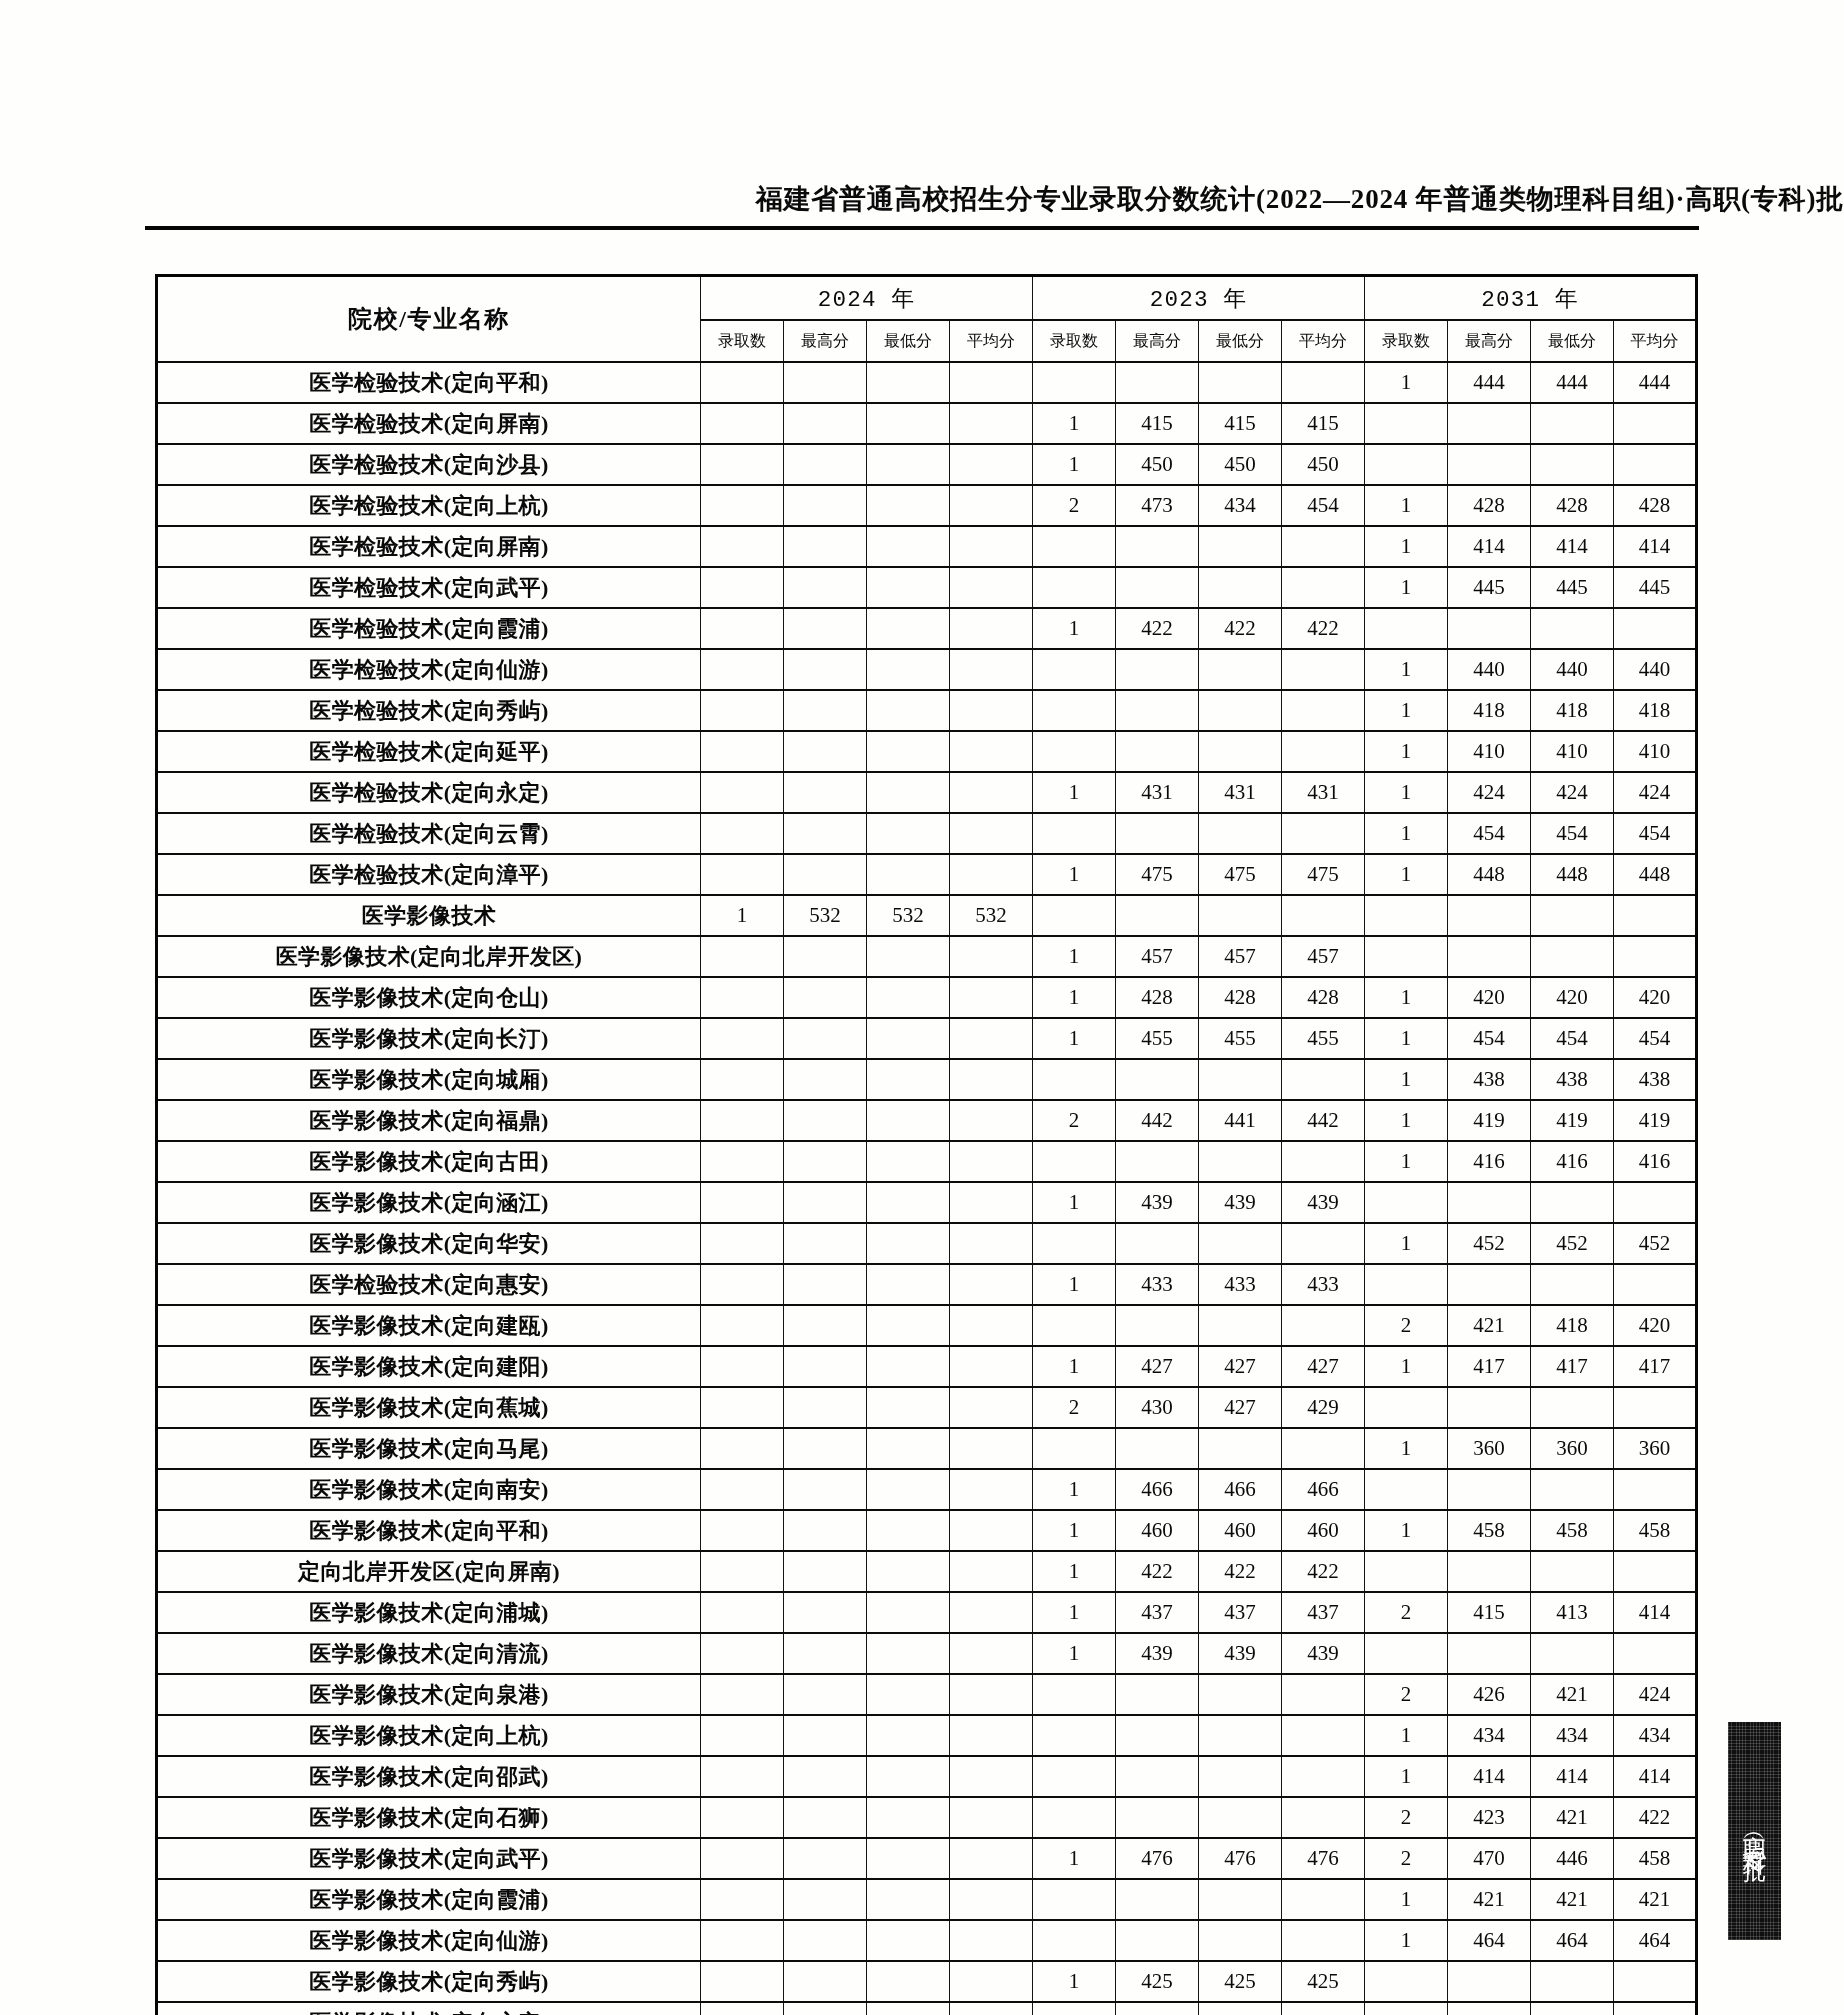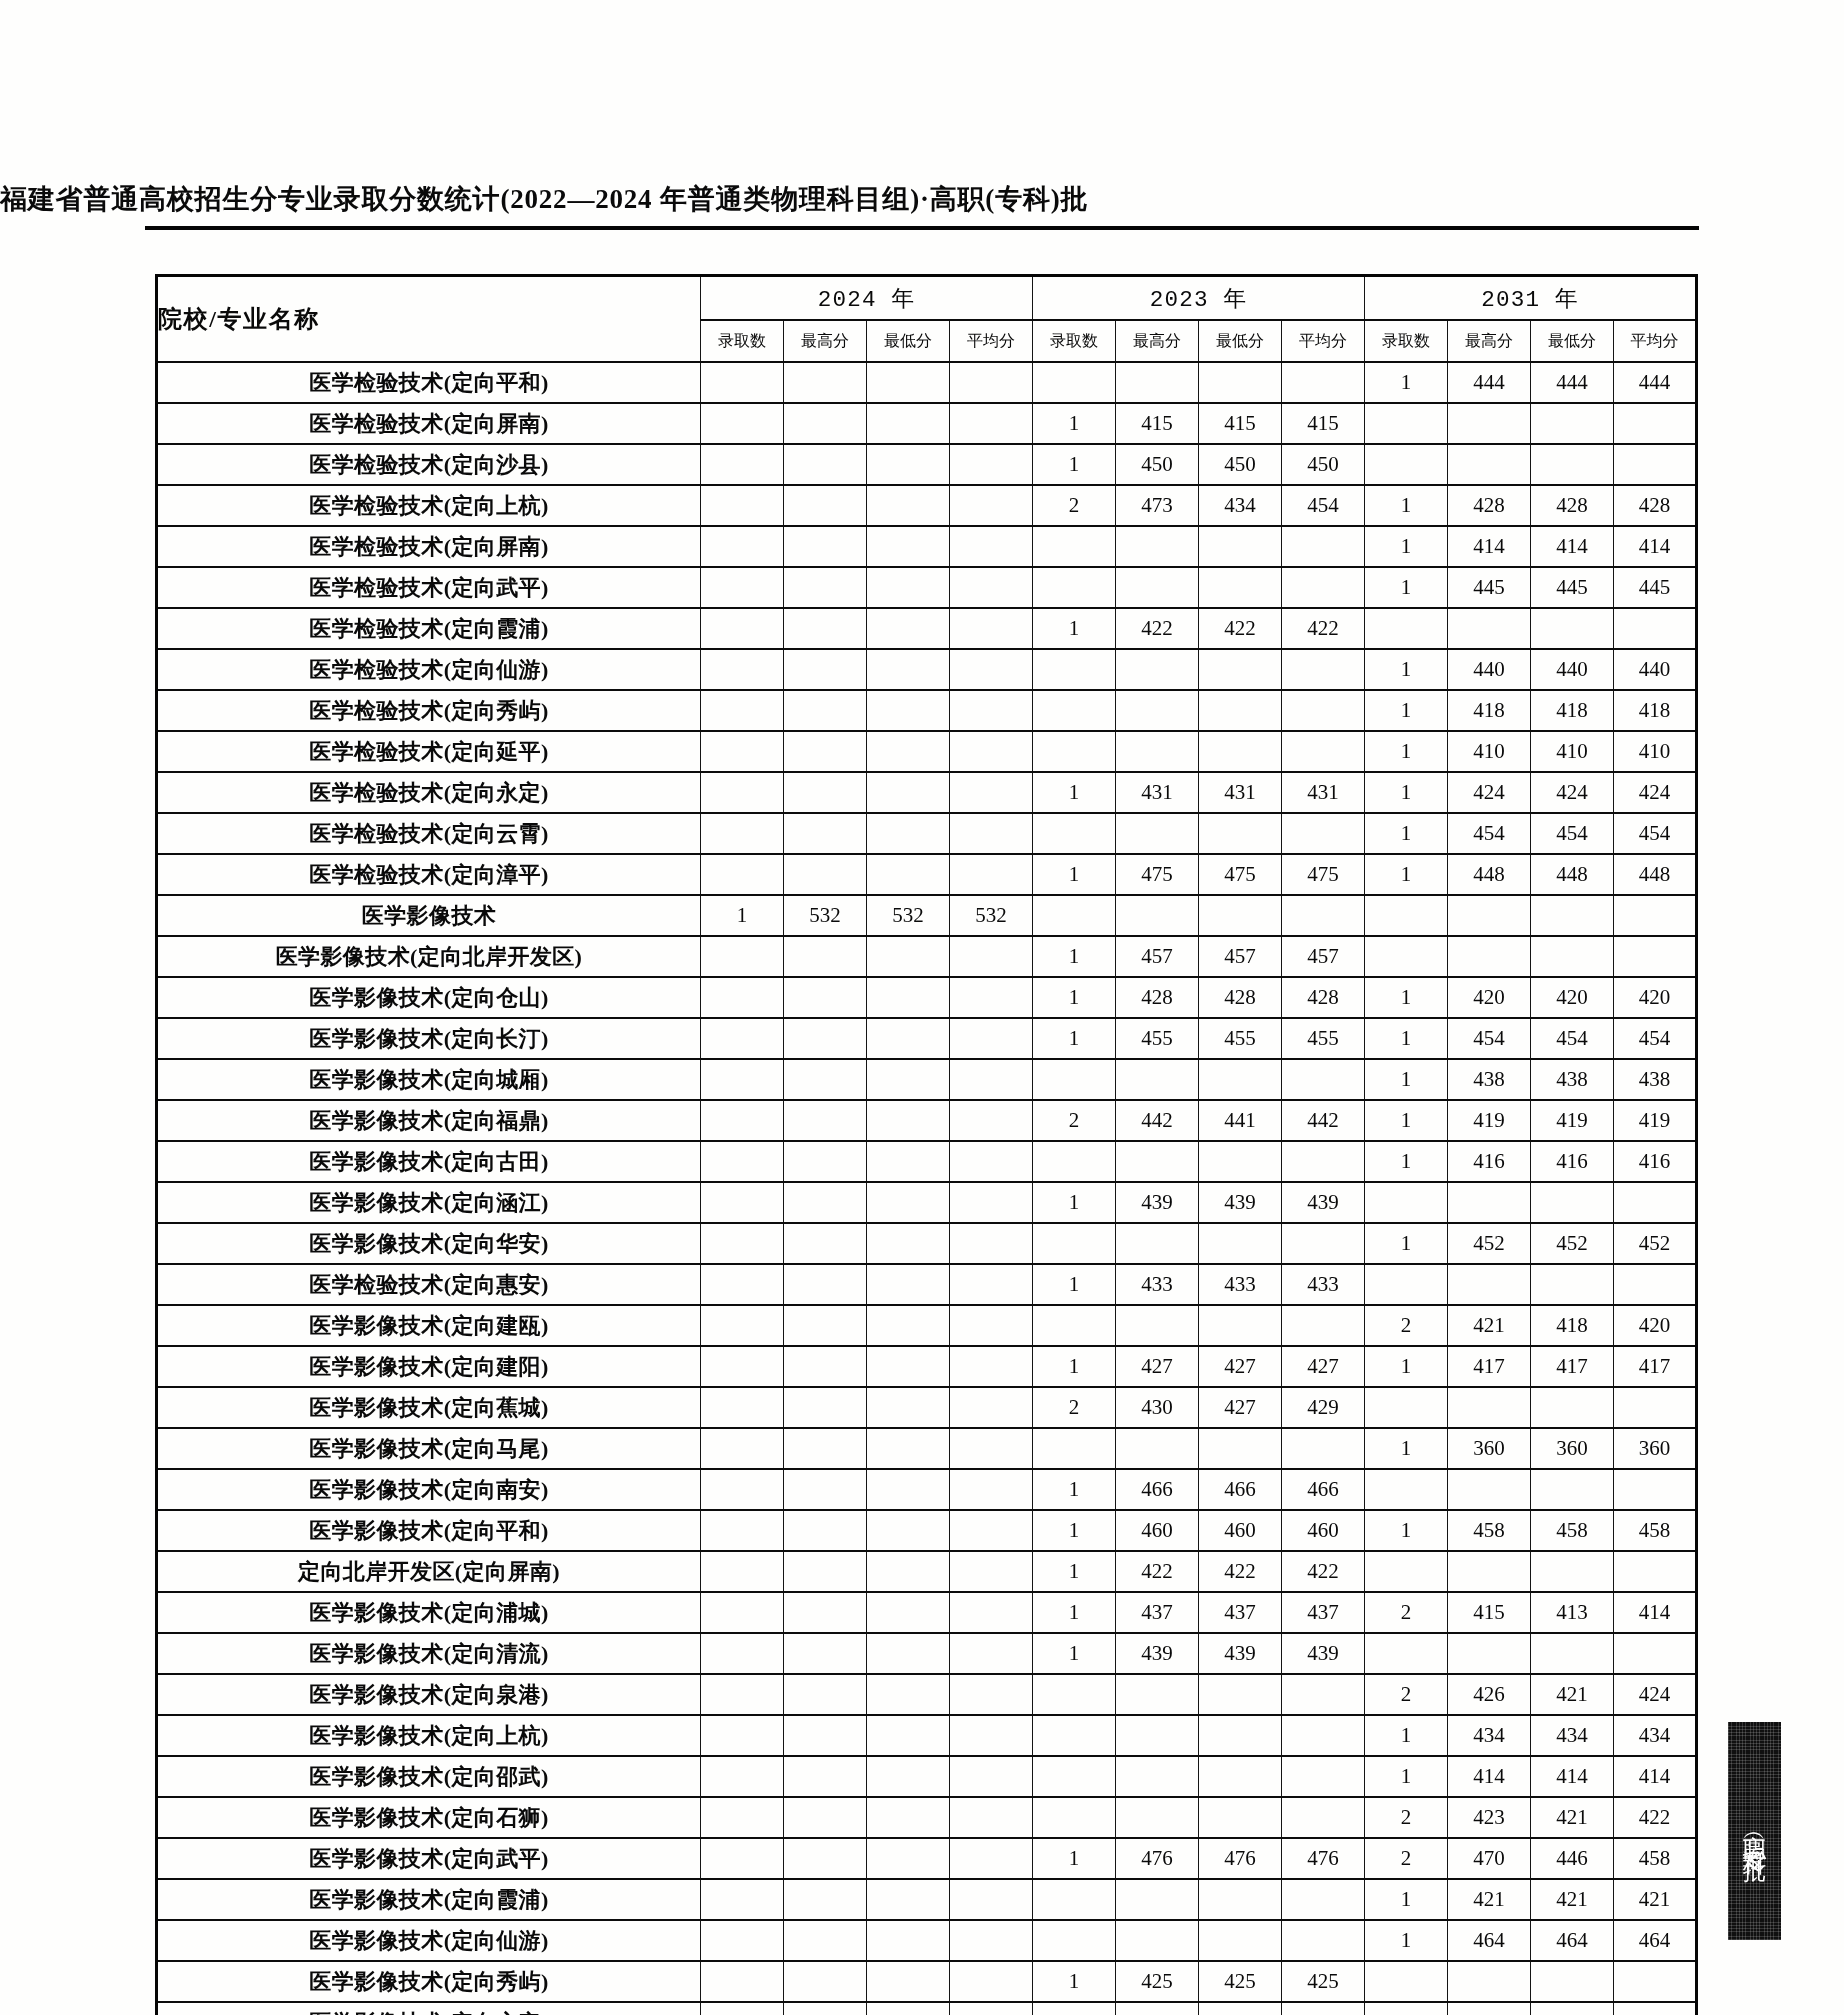--- a/index.html
+++ b/index.html
@@ -16,21 +16,21 @@
     width: 1844px;
     height: 2603px;
     overflow: hidden;
     background: #fefefd;
   }
   .doc-title {
     position: absolute;
     top: 181px;
     left: 0;
     width: 100%;
-    text-align: left;
+    text-align: right;
     font-size: 27px;
     font-weight: 600;
     letter-spacing: 0.8px;
     white-space: nowrap;
   }
   .title-rule {
     position: absolute;
     top: 226px;
     left: 145px;
     width: 1554px;
@@ -49,21 +49,21 @@
   table.scores th, table.scores td {
     border-left: 1.2px solid #141414;
     border-top: 2px solid #0c0c0c;
     padding: 0;
     overflow: hidden;
     white-space: nowrap;
   }
   th.name-h {
     font-size: 24px;
     font-weight: 600;
-    text-align: left;
+    text-align: center;
     vertical-align: middle;
     letter-spacing: 1.6px;
   }
   th.year-h {
     height: 42px;
     font-size: 22.6px;
     font-weight: 500;
     text-align: center;
     vertical-align: middle;
     border-bottom: 2.8px solid #0c0c0c;

